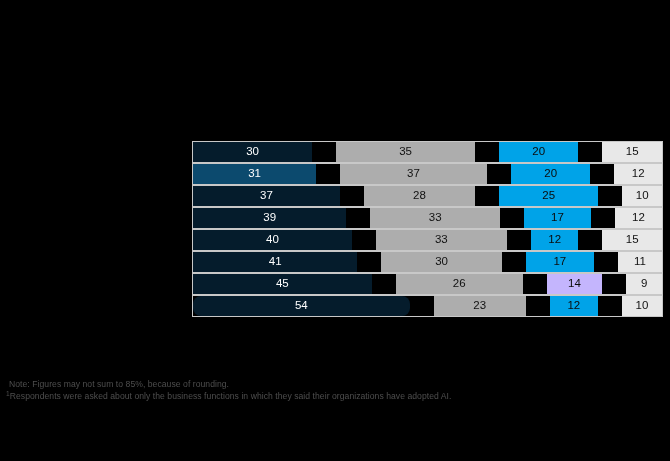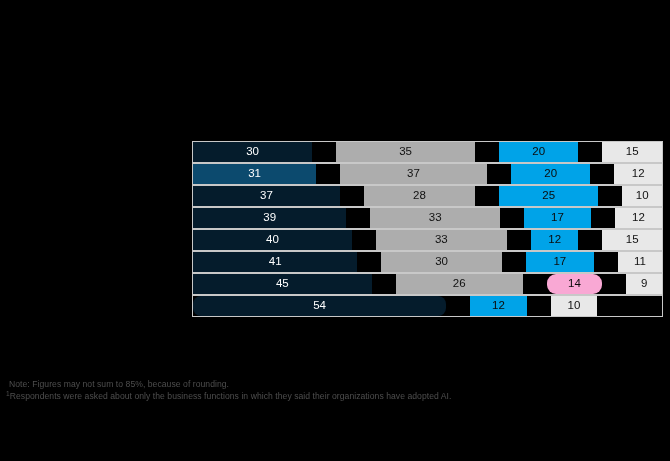--- a/index.html
+++ b/index.html
@@ -167,30 +167,33 @@
           <span>11</span>
         </div>
       </div>
       <div class="bar-row">
         <div class="seg seg-0" style="width: 45%; background: rgb(5, 28, 44);">
           <span>45</span>
         </div>
         <div class="seg seg-1" style="width: 32%; background: rgb(173, 173, 173);">
           <span>26</span>
         </div>
-        <div class="seg seg-2" style="width: 14%; background: #f9a8d4; border-radius: 9px;">
+        <div class="seg seg-2" style="width: 14%; background: #c4b5fd;">
           <span>14</span>
         </div>
         <div class="seg seg-3" style="width: 9%; background: rgb(232, 232, 232);">
           <span>9</span>
         </div>
       </div>
       <div class="bar-row">
         <div class="seg seg-0" style="width: 54%; background: rgb(5, 28, 44); border-radius: 8px;">
           <span>54</span>
+        </div>
+        <div class="seg seg-1" style="width: 23%; background: rgb(173, 173, 173);">
+          <span>23</span>
         </div>
         <div class="seg seg-2" style="width: 12%; background: rgb(0, 163, 232);">
           <span>12</span>
         </div>
         <div class="seg seg-3" style="width: 10%; background: rgb(232, 232, 232);">
           <span>10</span>
         </div>
       </div>
     </div>
 

